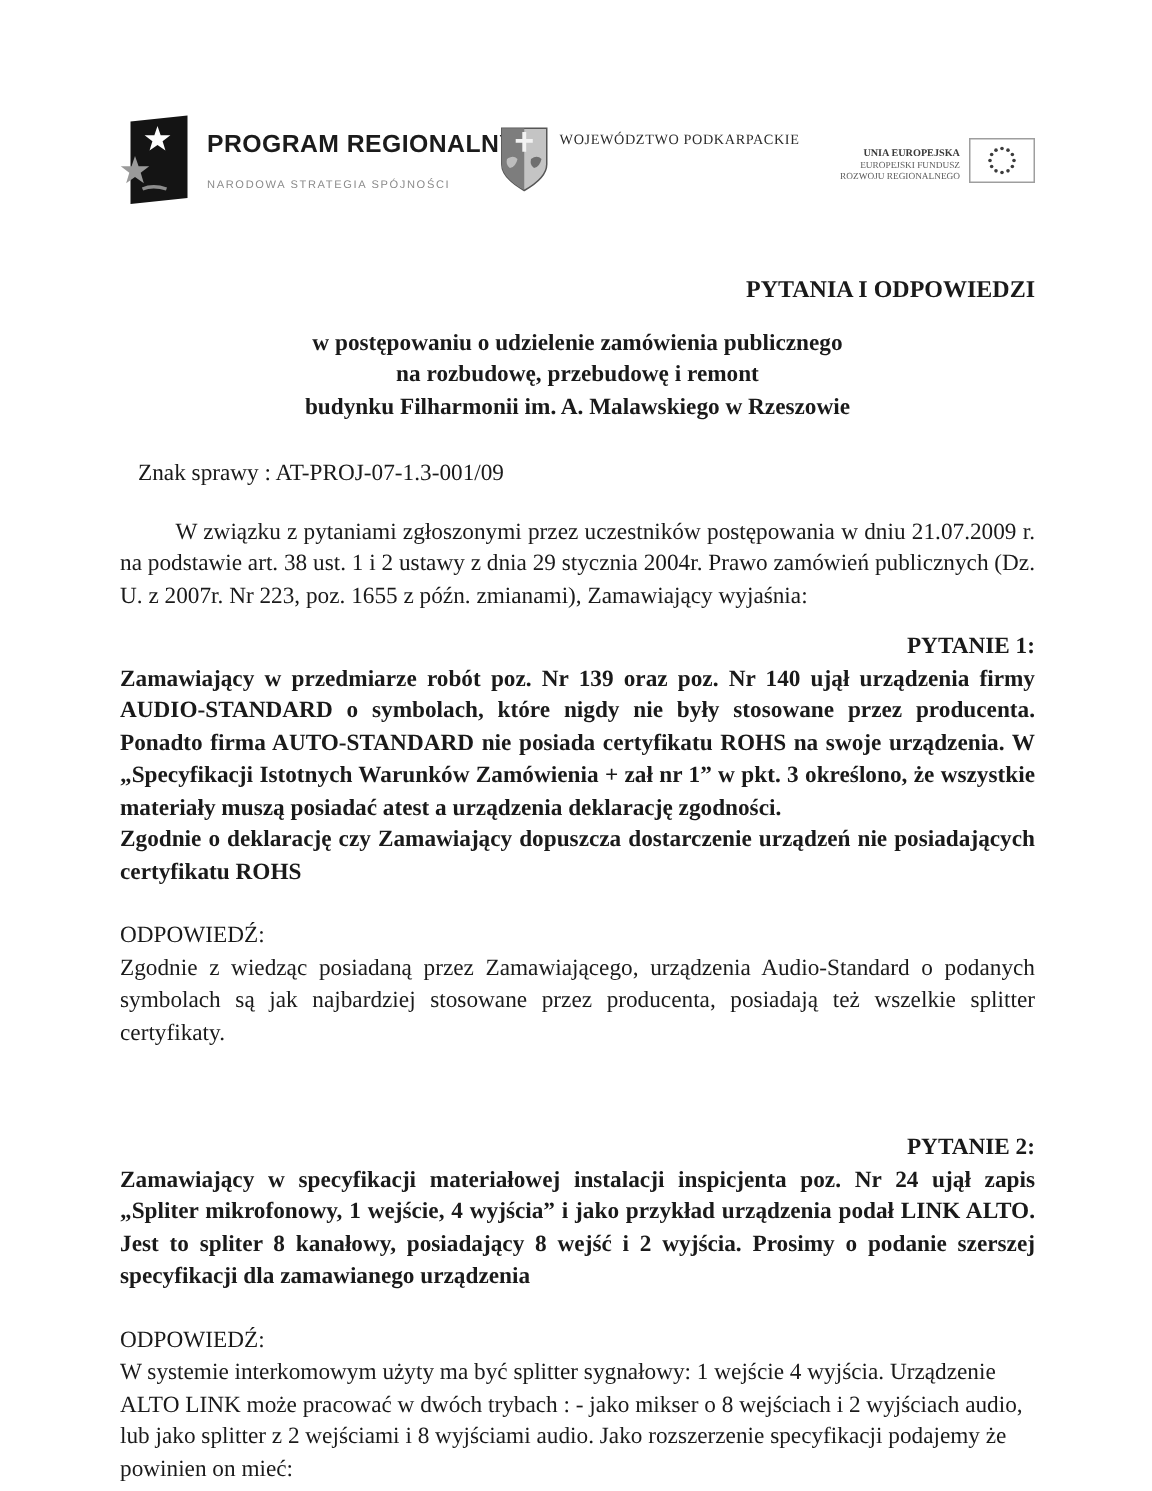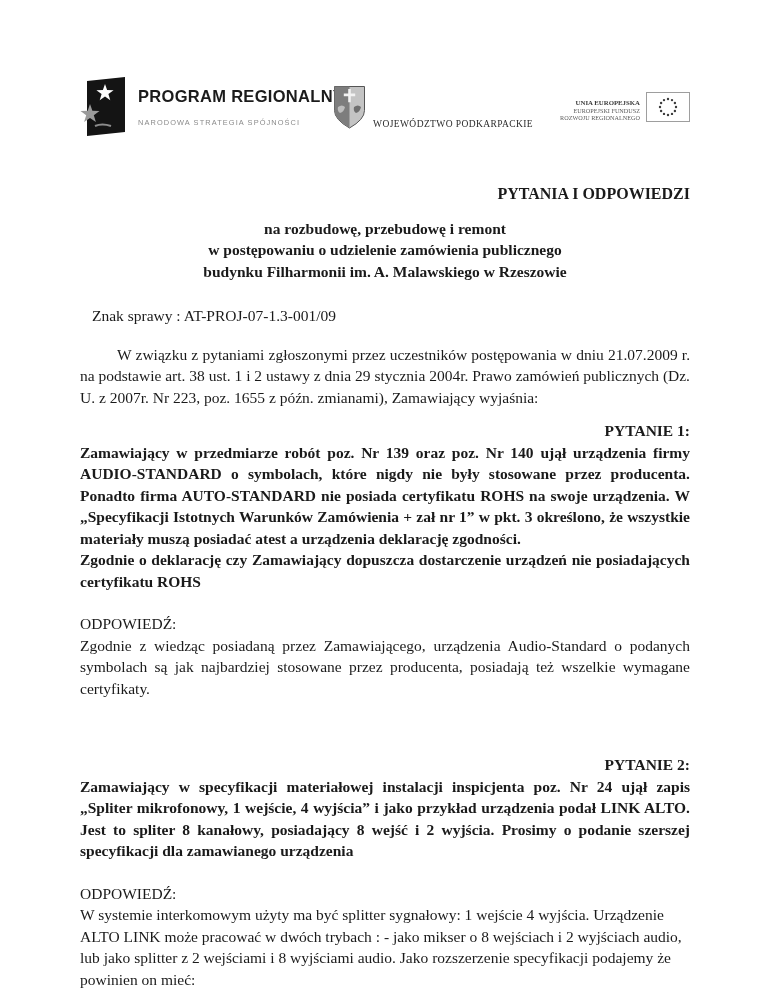--- a/index.html
+++ b/index.html
@@ -13,21 +13,21 @@
     color:#1a1a1a;
     padding:78px 78px 0 80px;
     overflow:hidden;
   }
   
   .logos{display:flex;align-items:center;justify-content:space-between;height:64px;}
   .logo-left{display:flex;align-items:center;gap:10px;width:252px;}
   .pr-text{display:flex;flex-direction:column;justify-content:center;}
   .pr-title{font-family:"Liberation Sans", sans-serif;font-weight:bold;font-size:16.5px;line-height:18px;color:#1b1b1b;letter-spacing:.3px;white-space:nowrap;}
   .pr-sub{font-family:"Liberation Sans", sans-serif;font-size:7.4px;color:#8a8a8a;letter-spacing:1.1px;margin-top:7px;white-space:nowrap;}
-  .logo-center{display:flex;align-items:flex-end;gap:7px;margin-right:26px;}
+  .logo-center{display:flex;align-items:flex-start;gap:7px;margin-right:26px;}
   .crest-label{font-family:"Liberation Serif", serif;font-size:9.5px;color:#2b2b2b;letter-spacing:.4px;white-space:nowrap;}
   .logo-right{display:flex;align-items:center;gap:6px;}
   .eu-text{display:flex;flex-direction:column;align-items:flex-end;}
   .eu-line1{font-family:"Liberation Serif", serif;font-size:6.8px;font-weight:bold;color:#3a3a3a;line-height:8px;white-space:nowrap;}
   .eu-line{font-family:"Liberation Serif", serif;font-size:6.2px;color:#5a5a5a;line-height:7.5px;white-space:nowrap;}
   
   .doc-title{font-weight:bold;font-size:16px;text-align:right;margin:41px 0 0 0;}
   .subtitle{font-weight:bold;text-align:center;margin-top:13px;}
   .case{margin:23px 0 0 12px;}
   p{margin:0;}
@@ -105,35 +105,35 @@
       </span>
     </div>
 
   </header>
 
   <main>
 
     <h1 class="doc-title">PYTANIA I ODPOWIEDZI</h1>
 
     <div class="subtitle">
+      <div>w postępowaniu o udzielenie zamówienia publicznego</div>
       <div>na rozbudowę, przebudowę i remont</div>
-      <div>w postępowaniu o udzielenie zamówienia publicznego</div>
       <div>budynku Filharmonii im. A. Malawskiego w Rzeszowie</div>
     </div>
 
     <p class="case">Znak sprawy : AT-PROJ-07-1.3-001/09</p>
 
     <p class="intro just">W związku z pytaniami zgłoszonymi przez uczestników postępowania w dniu 21.07.2009 r. na podstawie art. 38 ust. 1 i 2 ustawy z dnia 29 stycznia 2004r. Prawo zamówień publicznych (Dz. U. z 2007r. Nr 223, poz. 1655 z późn. zmianami), Zamawiający wyjaśnia:</p>
 
     <section>
       <p class="qa-heading small-gap">PYTANIE 1:</p>
       <p class="q-text just">Zamawiający w przedmiarze robót poz. Nr 139 oraz poz. Nr 140 ujął urządzenia firmy AUDIO-STANDARD o symbolach, które nigdy nie były stosowane przez producenta. Ponadto firma AUTO-STANDARD nie posiada certyfikatu ROHS na swoje urządzenia. W „Specyfikacji Istotnych Warunków Zamówienia + zał nr 1” w pkt. 3 określono, że wszystkie materiały muszą posiadać atest a urządzenia deklarację zgodności.</p>
       <p class="q-text just">Zgodnie o deklarację czy Zamawiający dopuszcza dostarczenie urządzeń nie posiadających certyfikatu ROHS</p>
       <p class="sec-gap">ODPOWIEDŹ:</p>
-      <p class="just">Zgodnie z wiedząc posiadaną przez Zamawiającego, urządzenia Audio-Standard o podanych symbolach są jak najbardziej stosowane przez producenta, posiadają też wszelkie wymagane certyfikaty.</p>
+      <p class="just">Zgodnie z wiedząc posiadaną przez Zamawiającego, urządzenia Audio-Standard o podanych symbolach są jak najbardziej stosowane przez producenta, posiadają też wszelkie splitter certyfikaty.</p>
     </section>
 
     <section>
       <p class="qa-heading big-gap">PYTANIE 2:</p>
       <p class="q-text just">Zamawiający w specyfikacji materiałowej instalacji inspicjenta poz. Nr 24 ujął zapis „Spliter mikrofonowy, 1 wejście, 4 wyjścia” i jako przykład urządzenia podał LINK ALTO. Jest to spliter 8 kanałowy, posiadający 8 wejść i 2 wyjścia. Prosimy o podanie szerszej specyfikacji dla zamawianego urządzenia</p>
       <p class="sec-gap">ODPOWIEDŹ:</p>
       <p>W systemie interkomowym użyty ma być splitter sygnałowy: 1 wejście 4 wyjścia. Urządzenie ALTO LINK może pracować w dwóch trybach : - jako mikser o 8 wejściach i 2 wyjściach audio, lub jako splitter z 2 wejściami i 8 wyjściami audio. Jako rozszerzenie specyfikacji podajemy że powinien on mieć:</p>
       <ul class="bullets">
         <li>
           <span class="dash">−</span>

